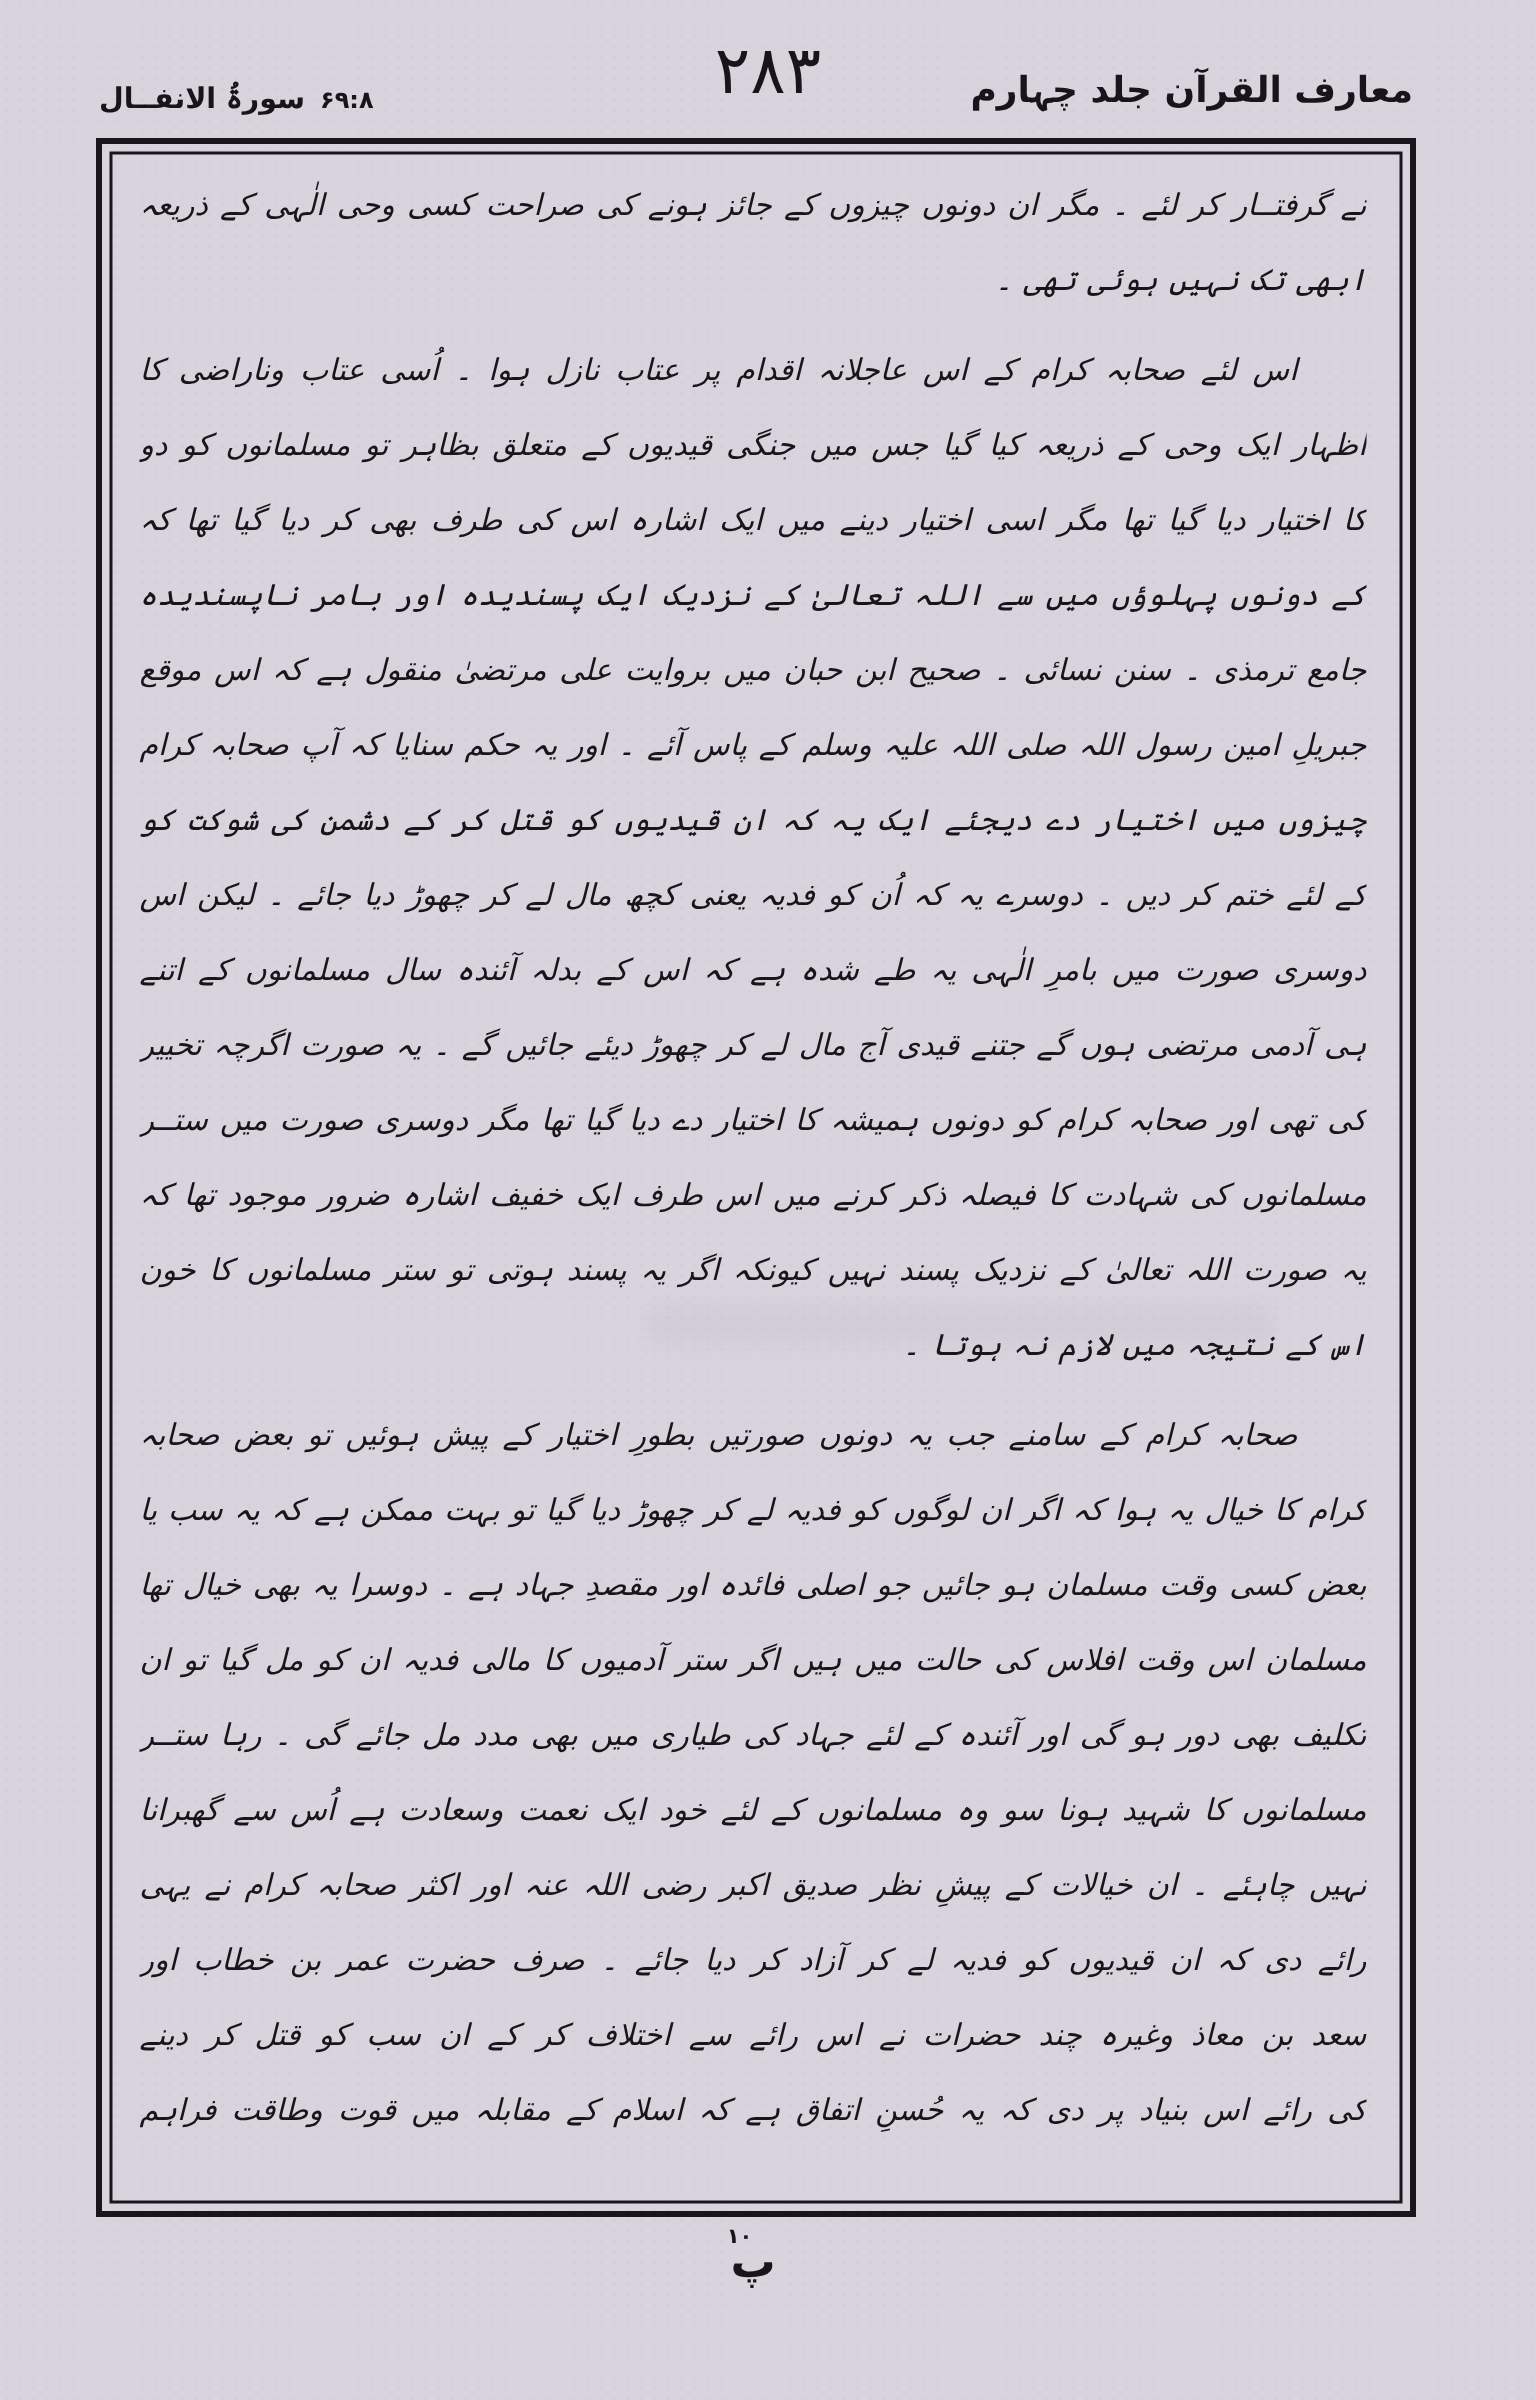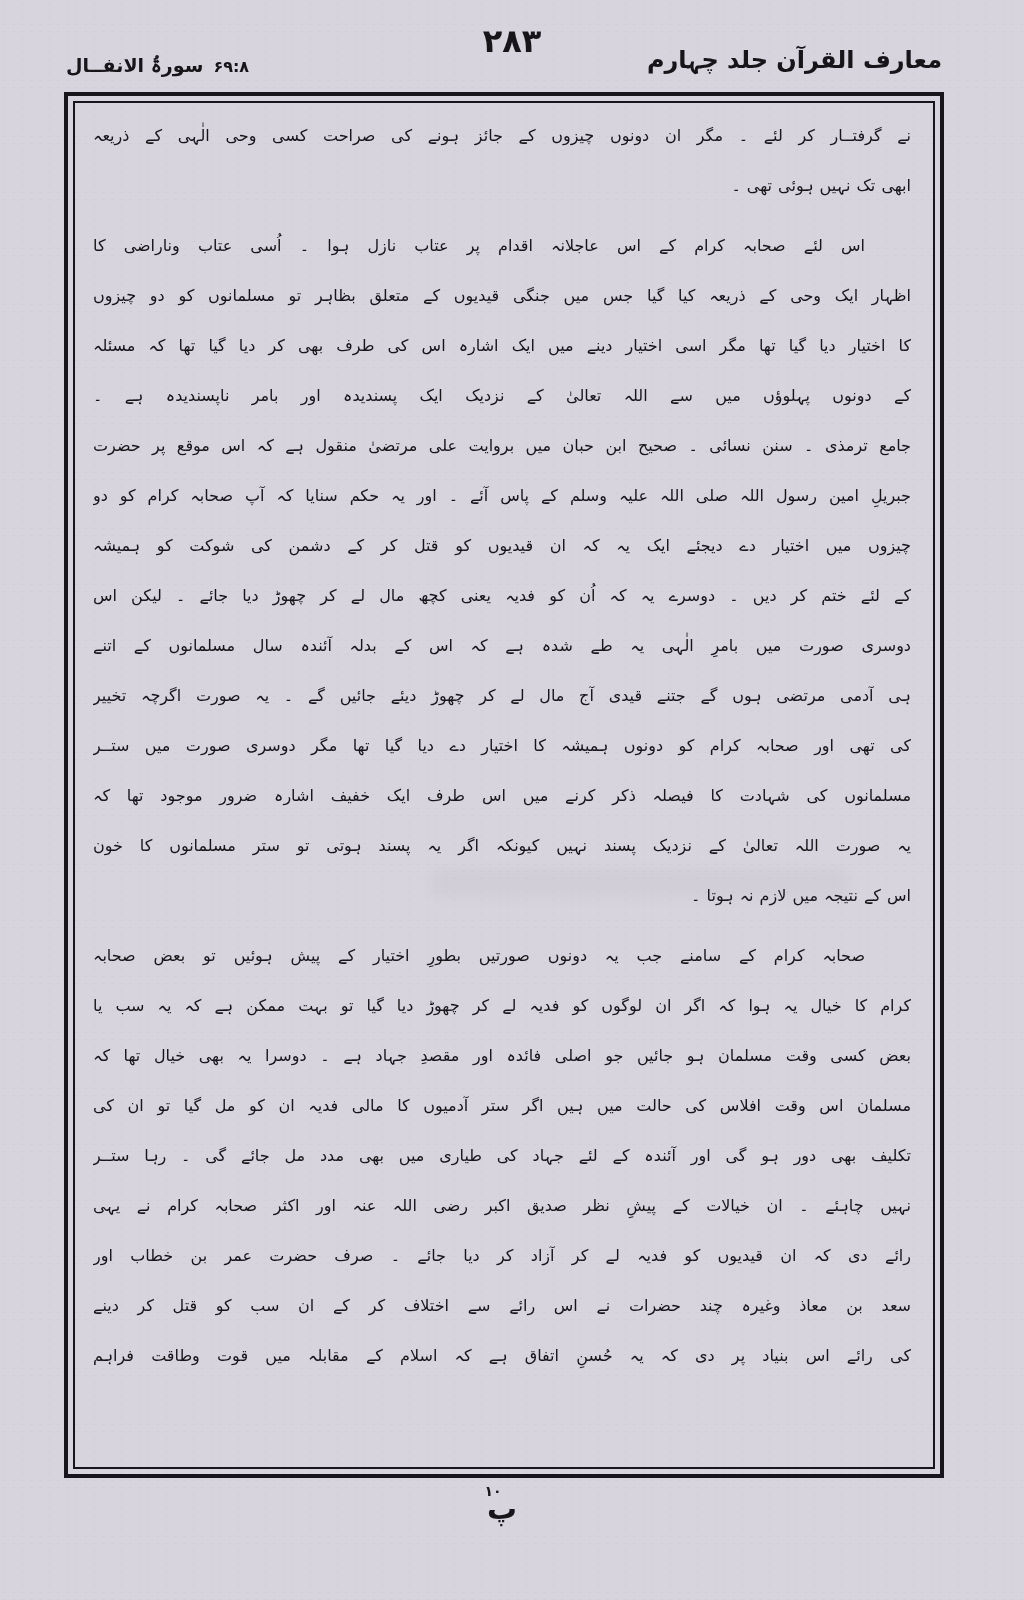--- a/index.html
+++ b/index.html
@@ -27,21 +27,21 @@
   
   .header{
     position:absolute;top:22px;left:64px;right:64px;height:62px;
   }
   .book-title{
     position:absolute;right:18px;top:24px;
     font-size:24px;font-weight:bold;white-space:nowrap;
   }
   .page-num{
     position:absolute;left:50%;top:0;transform:translateX(-50%);
-    font-size:32px;font-weight:bold;letter-spacing:2px;white-space:nowrap;
+    font-size:44px;font-weight:normal;letter-spacing:2px;white-space:nowrap;
   }
   .surah-ref{
     position:absolute;left:2px;top:32px;
     font-size:19px;font-weight:bold;white-space:nowrap;
     display:flex;gap:10px;align-items:baseline;flex-direction:row;
   }
   .surah-ref .verse{font-size:16px;direction:ltr;unicode-bidi:isolate;}
   
   .frame{
     position:absolute;top:92px;left:64px;width:880px;height:1386px;
@@ -52,25 +52,26 @@
     position:absolute;inset:5px;
     border:2px solid #18161c;
     overflow:hidden;
     padding:8px 22px 0 18px;
   }
   
   .body-text{direction:rtl;}
   .para + .para{margin-top:10px;}
   .line{
     height:50px;line-height:50px;
-    font-size:16px;
+    font-size:20px;
     overflow:hidden;
     text-align:justify;
     text-align-last:justify;
     word-spacing:1px;
+    font-style:italic;
   }
   .line.short{text-align-last:right;}
   .line.indent{padding-right:46px;}
   
   .catchword{
     position:absolute;top:1484px;left:472px;width:60px;
     text-align:center;line-height:1;
   }
   .catchword .num{display:block;font-size:14px;font-weight:bold;margin-bottom:-4px;margin-right:18px;}
   .catchword .letter{display:block;font-size:30px;font-weight:bold;}
@@ -117,20 +118,21 @@
             <div class="line">مسلمانوں کی شہادت کا فیصلہ ذکر کرنے میں اس طرف ایک خفیف اشارہ ضرور موجود تھا کہ</div>
             <div class="line">یہ صورت اللہ تعالیٰ کے نزدیک پسند نہیں کیونکہ اگر یہ پسند ہوتی تو ستر مسلمانوں کا خون</div>
             <div class="line short">اس کے نتیجہ میں لازم نہ ہوتا ۔</div>
           </div>
           <div class="para">
             <div class="line indent">صحابہ کرام کے سامنے جب یہ دونوں صورتیں بطورِ اختیار کے پیش ہوئیں تو بعض صحابہ</div>
             <div class="line">کرام کا خیال یہ ہوا کہ اگر ان لوگوں کو فدیہ لے کر چھوڑ دیا گیا تو بہت ممکن ہے کہ یہ سب یا</div>
             <div class="line">بعض کسی وقت مسلمان ہو جائیں جو اصلی فائدہ اور مقصدِ جہاد ہے ۔ دوسرا یہ بھی خیال تھا کہ</div>
             <div class="line">مسلمان اس وقت افلاس کی حالت میں ہیں اگر ستر آدمیوں کا مالی فدیہ ان کو مل گیا تو ان کی</div>
             <div class="line">تکلیف بھی دور ہو گی اور آئندہ کے لئے جہاد کی طیاری میں بھی مدد مل جائے گی ۔ رہا ستــر</div>
+            <div class="line">مسلمانوں کا شہید ہونا سو وہ مسلمانوں کے لئے خود ایک نعمت وسعادت ہے اُس سے گھبرانا</div>
             <div class="line">نہیں چاہئے ۔ ان خیالات کے پیشِ نظر صدیق اکبر رضی اللہ عنہ اور اکثر صحابہ کرام نے یہی</div>
             <div class="line">رائے دی کہ ان قیدیوں کو فدیہ لے کر آزاد کر دیا جائے ۔ صرف حضرت عمر بن خطاب اور</div>
             <div class="line">سعد بن معاذ وغیرہ چند حضرات نے اس رائے سے اختلاف کر کے ان سب کو قتل کر دینے</div>
             <div class="line">کی رائے اس بنیاد پر دی کہ یہ حُسنِ اتفاق ہے کہ اسلام کے مقابلہ میں قوت وطاقت فراہم</div>
           </div>
         </div>
     </div>
   </div>
 
   <div class="ghost"></div>

